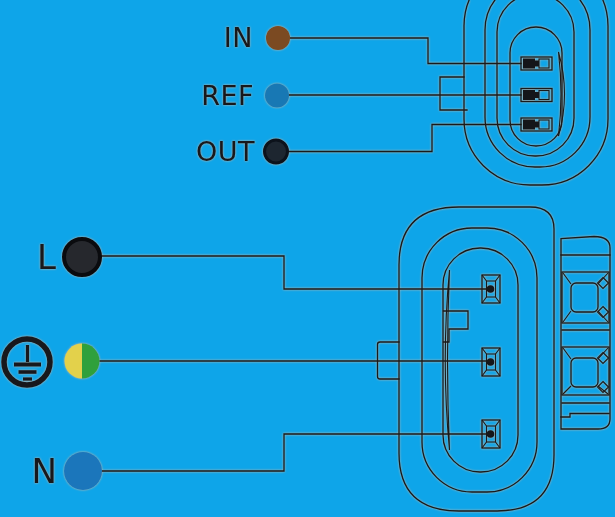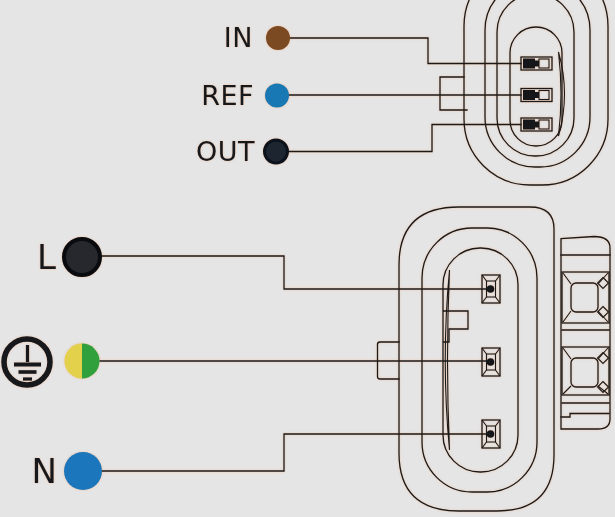--- a/index.html
+++ b/index.html
@@ -1,16 +1,16 @@
 <!DOCTYPE html>
 <html><head>
 <meta charset="utf-8">
 <style>
   html,body { margin:0; padding:0; background:#ffffff; }
-  .stage { position:relative; width:615px; height:517px; background:#e5e5e5; overflow:hidden; }
+  .stage { position:relative; width:615px; height:517px; background:#0ea5e9; overflow:hidden; }
   svg { display:block; filter: drop-shadow(0 0 1px rgba(242,186,150,0.85)); }
   .ink   { stroke:#1a1a1a; stroke-width:1.3; fill:none; stroke-linecap:square; }
   .inkthin { stroke:#1a1a1a; stroke-width:1.1; fill:none; }
   .fillink { fill:#14161a; stroke:none; }
   .lbl  { font-family:"DejaVu Sans","Liberation Sans",sans-serif; fill:#17181c; }
   .lbl-sm { font-size:27px; letter-spacing:0.5px; }
   .lbl-lg { font-size:34px; }
 </style>
 </head>
 <body>

